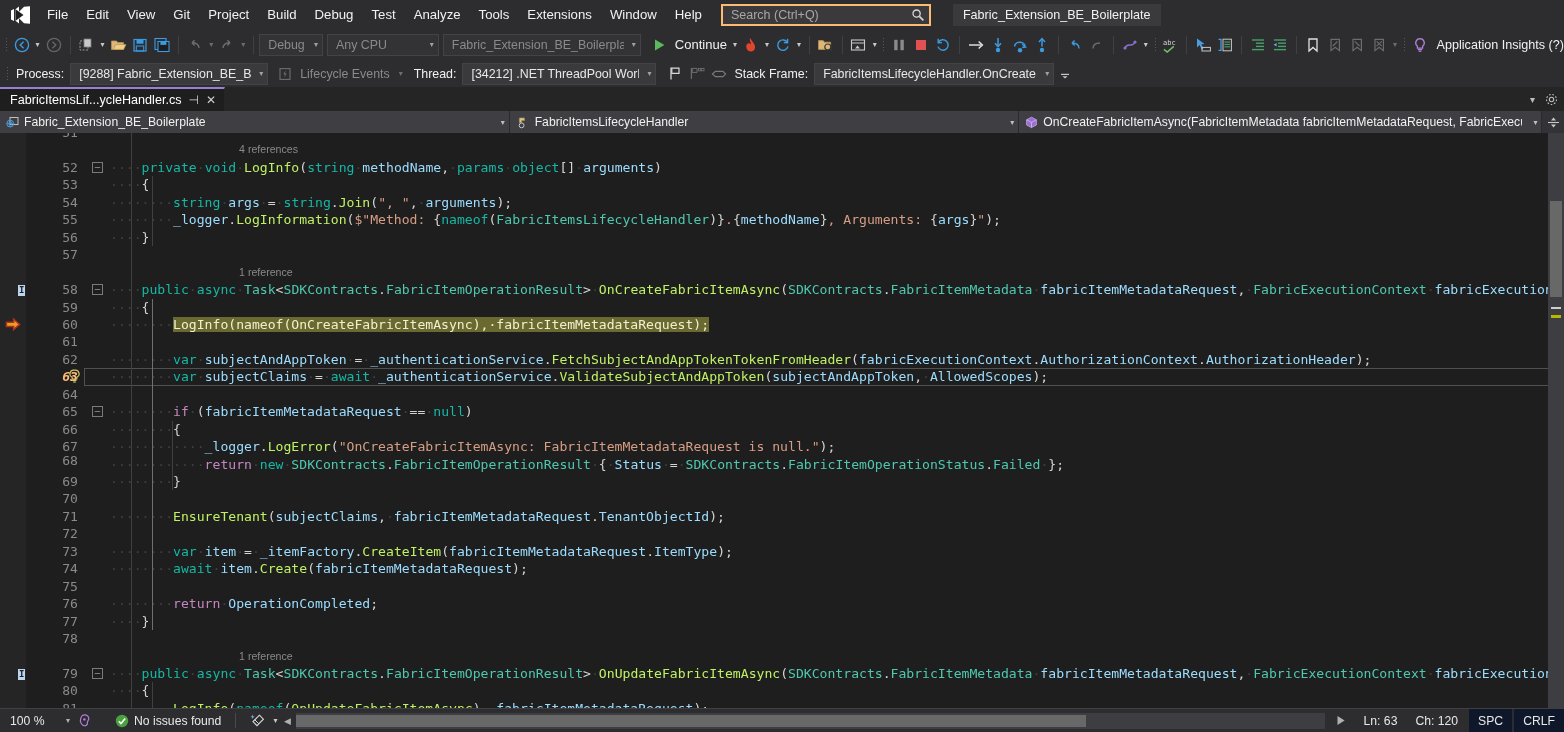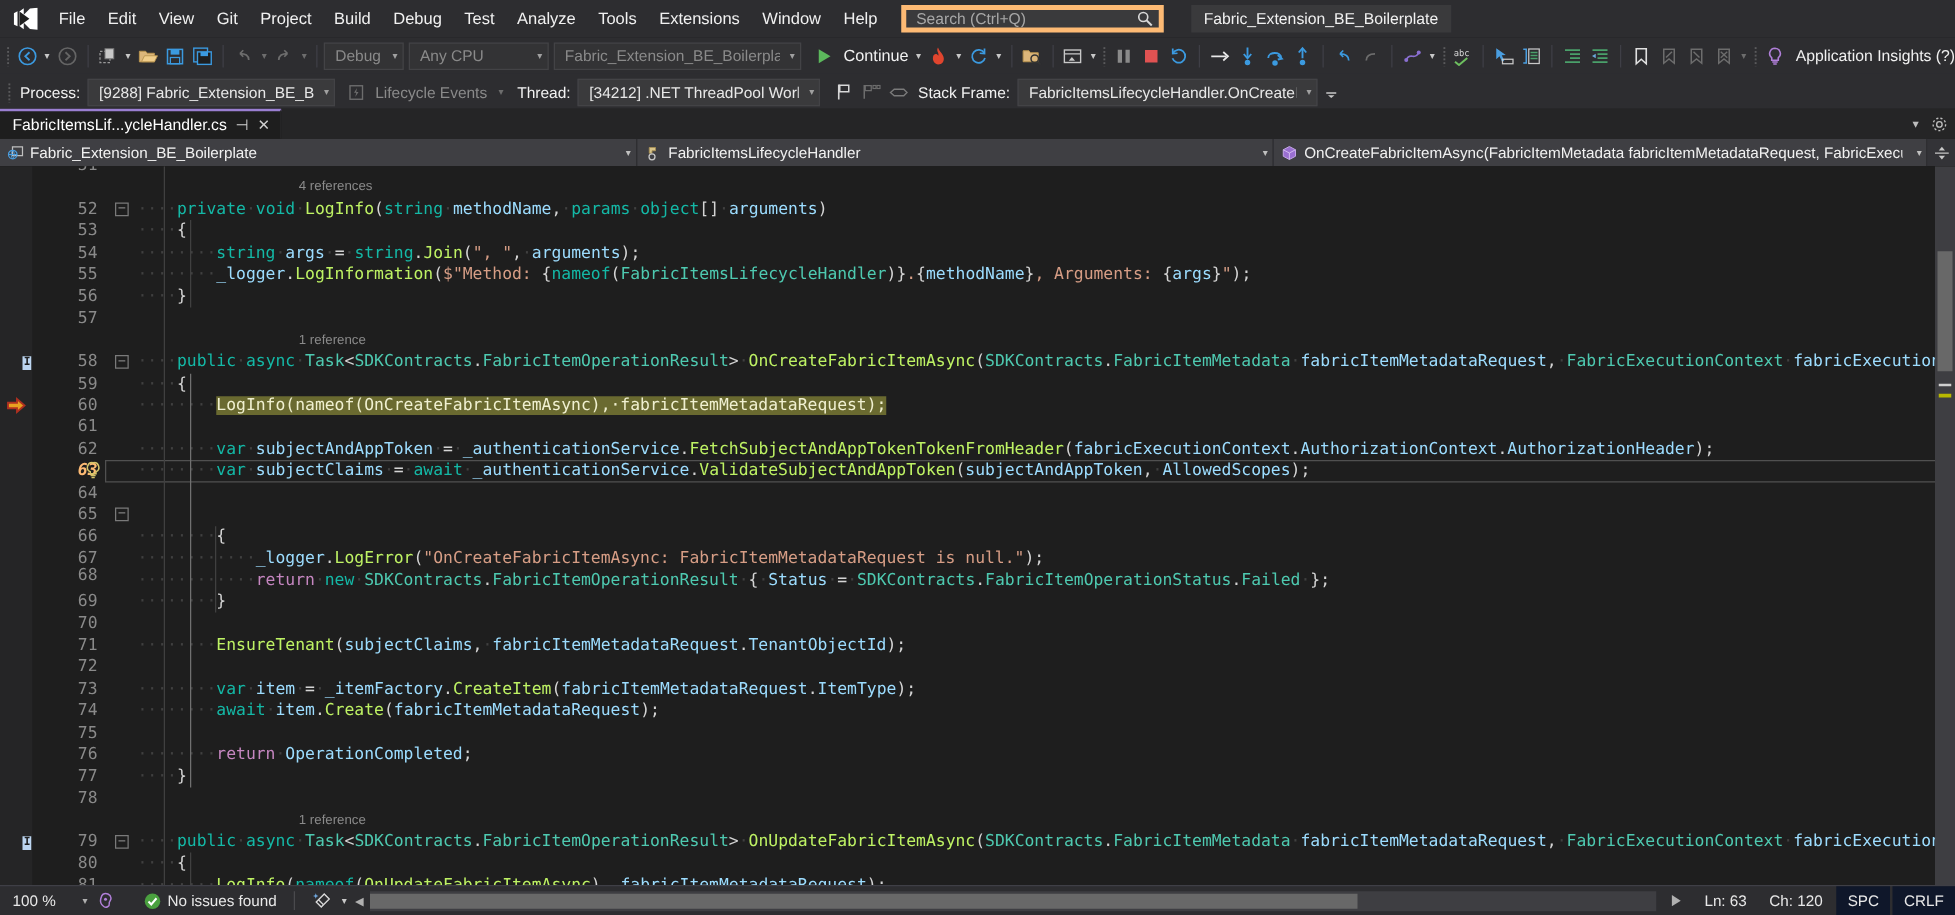--- a/index.html
+++ b/index.html
@@ -16,21 +16,21 @@
   .menubar {
     height: 30px; background: #2d2d30; display: flex; align-items: center;
     flex: 0 0 30px; padding-left: 4px;
   }
   .vs-logo { width: 34px; height: 30px; display: flex; align-items: center; justify-content: center; }
   .menu-item {
     font-size: 13.2px; color: #f1f1f1; padding: 4px 9px; line-height: 18px; white-space: nowrap;
   }
   .searchbox {
     margin-left: 10px; width: 210px; height: 22px; background: #3a3a3c;
-    border: 4px solid #fdba74; display: flex; align-items: center;
+    border: 2px solid #fdba74; display: flex; align-items: center;
     padding: 0 4px 0 8px; color: #a7a7a7; font-size: 12.5px; position: relative;
   }
   .searchbox .ph { flex: 1; }
   .title-chip {
     margin-left: 22px; background: #3a3a3c; height: 22px; display: flex; align-items: center;
     padding: 0 10px; font-size: 12.6px; color: #f1f1f1; white-space: nowrap;
   }
 
   
   .toolbar {
@@ -657,20 +657,21 @@
         <div class="fold" style="top: 151.05px; left: 8px;">–</div>
         <div class="code-line" style="top: 148.05px; left: 26px;"><span class="ws">····</span><span class="kw">public</span><span class="ws">·</span><span class="kw">async</span><span class="ws">·</span><span class="typ">Task</span><span class="pun">&lt;</span><span class="typ">SDKContracts</span><span class="pun">.</span><span class="typ">FabricItemOperationResult</span><span class="pun">&gt;</span><span class="ws">·</span><span class="mth">OnCreateFabricItemAsync</span><span class="pun">(</span><span class="typ">SDKContracts</span><span class="pun">.</span><span class="typ">FabricItemMetadata</span><span class="ws">·</span><span class="var">fabricItemMetadataRequest</span><span class="pun">,</span><span class="ws">·</span><span class="typ">FabricExecutionContext</span><span class="ws">·</span><span class="var">fabricExecutionCon</span></div>
         <div class="code-line" style="top: 165.5px; left: 26px;"><span class="ws">····</span><span class="pun">{</span></div>
         <div class="code-line" style="top: 182.95px; left: 26px;"><span class="ws">········</span><span class="exec-hl">LogInfo(nameof(OnCreateFabricItemAsync),·fabricItemMetadataRequest);</span></div>
         <div class="code-line" style="top: 200.4px; left: 26px;"></div>
         <div class="code-line" style="top: 217.85px; left: 26px;"><span class="ws">········</span><span class="kw">var</span><span class="ws">·</span><span class="var">subjectAndAppToken</span><span class="ws">·</span><span class="pun">=</span><span class="ws">·</span><span class="fld">_authenticationService</span><span class="pun">.</span><span class="mth">FetchSubjectAndAppTokenTokenFromHeader</span><span class="pun">(</span><span class="var">fabricExecutionContext</span><span class="pun">.</span><span class="var">AuthorizationContext</span><span class="pun">.</span><span class="var">AuthorizationHeader</span><span class="pun">);</span></div>
         <div class="cur-line-box" style="top: 235.3px;"></div>
         <div class="code-line" style="top: 235.3px; left: 26px;"><span class="ws">········</span><span class="kw">var</span><span class="ws">·</span><span class="var">subjectClaims</span><span class="ws">·</span><span class="pun">=</span><span class="ws">·</span><span class="kw">await</span><span class="ws">·</span><span class="fld">_authenticationService</span><span class="pun">.</span><span class="mth">ValidateSubjectAndAppToken</span><span class="pun">(</span><span class="var">subjectAndAppToken</span><span class="pun">,</span><span class="ws">·</span><span class="fld">AllowedScopes</span><span class="pun">);</span></div>
         <div class="code-line" style="top: 252.75px; left: 26px;"></div>
         <div class="fold" style="top: 273.2px; left: 8px;">–</div>
+        <div class="code-line" style="top: 270.2px; left: 26px;"><span class="ws">········</span><span class="kwc">if</span><span class="ws">·</span><span class="pun">(</span><span class="var">fabricItemMetadataRequest</span><span class="ws">·</span><span class="pun">==</span><span class="ws">·</span><span class="kw">null</span><span class="pun">)</span></div>
         <div class="code-line" style="top: 287.65px; left: 26px;"><span class="ws">········</span><span class="pun">{</span></div>
         <div class="code-line" style="top: 305.1px; left: 26px;"><span class="ws">············</span><span class="fld">_logger</span><span class="pun">.</span><span class="mth">LogError</span><span class="pun">(</span><span class="str">"OnCreateFabricItemAsync: FabricItemMetadataRequest is null."</span><span class="pun">);</span></div>
         <div class="code-line" style="top: 322.55px; left: 26px;"><span class="ws">············</span><span class="kwc">return</span><span class="ws">·</span><span class="kw">new</span><span class="ws">·</span><span class="typ">SDKContracts</span><span class="pun">.</span><span class="typ">FabricItemOperationResult</span><span class="ws">·</span><span class="pun">{</span><span class="ws">·</span><span class="fld">Status</span><span class="ws">·</span><span class="pun">=</span><span class="ws">·</span><span class="typ">SDKContracts</span><span class="pun">.</span><span class="typ">FabricItemOperationStatus</span><span class="pun">.</span><span class="typ">Failed</span><span class="ws">·</span><span class="pun">};</span></div>
         <div class="code-line" style="top: 340px; left: 26px;"><span class="ws">········</span><span class="pun">}</span></div>
         <div class="code-line" style="top: 357.45px; left: 26px;"></div>
         <div class="code-line" style="top: 374.9px; left: 26px;"><span class="ws">········</span><span class="mth">EnsureTenant</span><span class="pun">(</span><span class="var">subjectClaims</span><span class="pun">,</span><span class="ws">·</span><span class="var">fabricItemMetadataRequest</span><span class="pun">.</span><span class="var">TenantObjectId</span><span class="pun">);</span></div>
         <div class="code-line" style="top: 392.35px; left: 26px;"></div>
         <div class="code-line" style="top: 409.8px; left: 26px;"><span class="ws">········</span><span class="kw">var</span><span class="ws">·</span><span class="var">item</span><span class="ws">·</span><span class="pun">=</span><span class="ws">·</span><span class="fld">_itemFactory</span><span class="pun">.</span><span class="mth">CreateItem</span><span class="pun">(</span><span class="var">fabricItemMetadataRequest</span><span class="pun">.</span><span class="var">ItemType</span><span class="pun">);</span></div>
         <div class="code-line" style="top: 427.25px; left: 26px;"><span class="ws">········</span><span class="kw">await</span><span class="ws">·</span><span class="var">item</span><span class="pun">.</span><span class="mth">Create</span><span class="pun">(</span><span class="var">fabricItemMetadataRequest</span><span class="pun">);</span></div>
         <div class="code-line" style="top: 444.7px; left: 26px;"></div>

